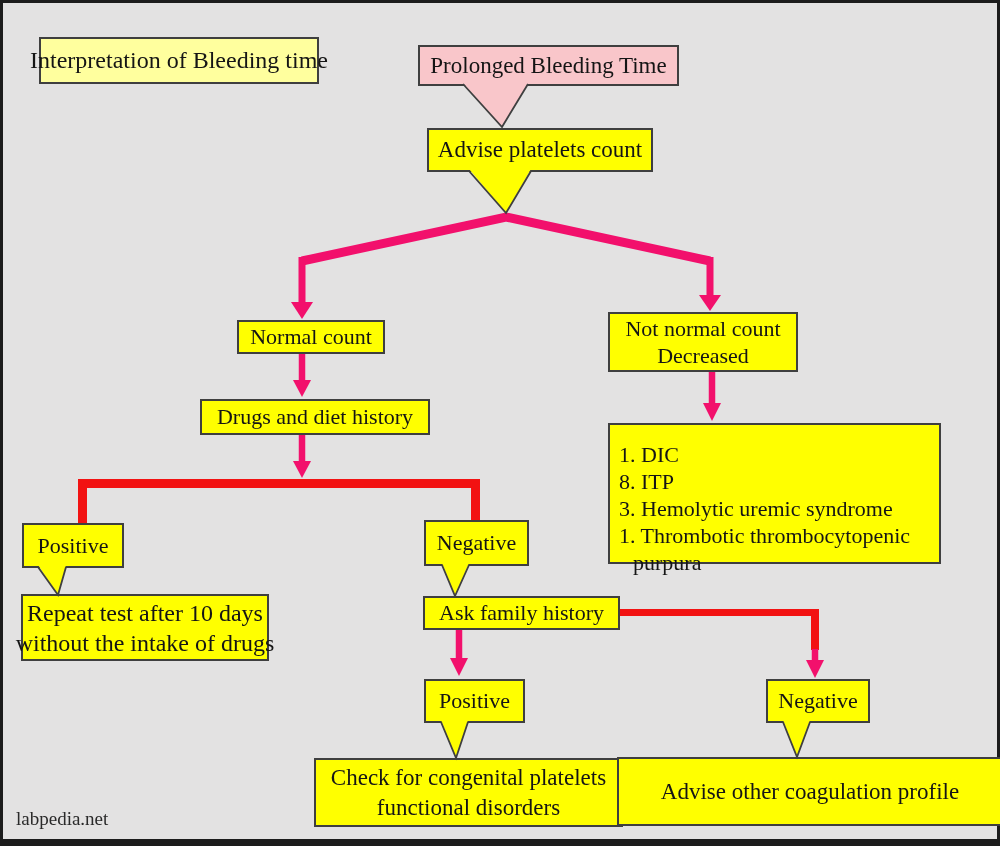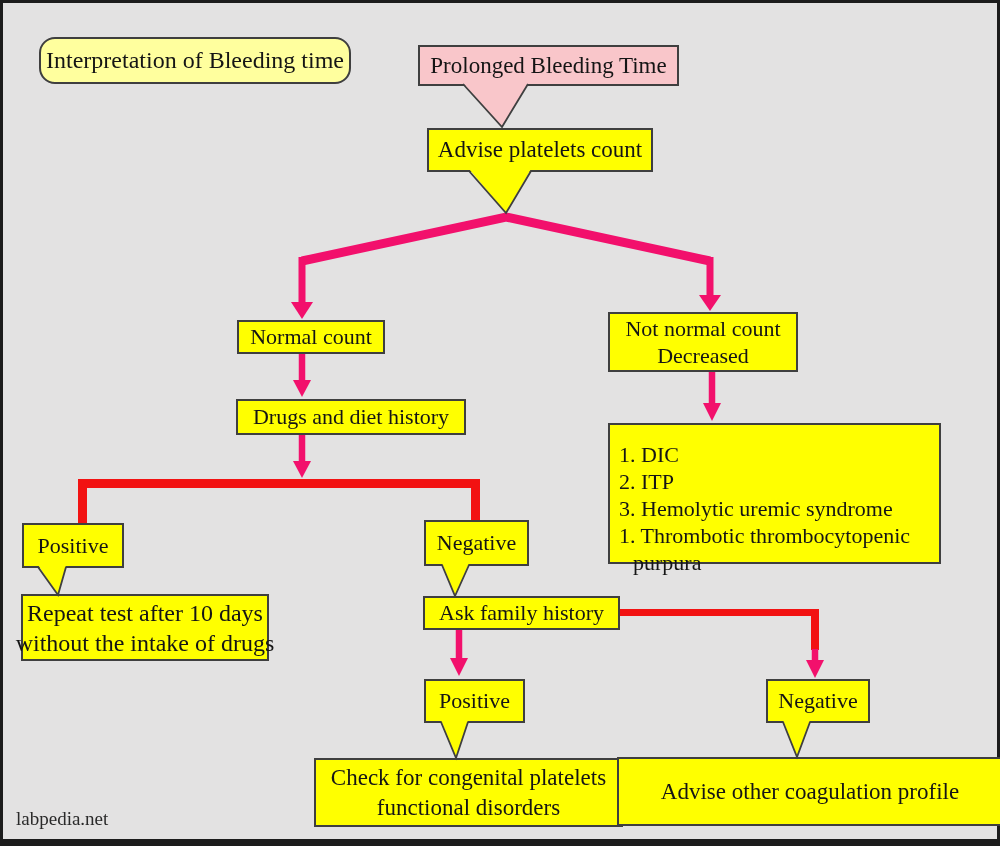--- a/index.html
+++ b/index.html
@@ -18,25 +18,25 @@
     border:2px solid var(--box-border,#3f3f3f);
     color:#151515;text-align:center;white-space:nowrap;line-height:1.18;
   }
   .lightyellow{background:var(--box-light-yellow,#ffff9e);}
   .pink{background:var(--box-pink,#f9c6ca);}
   .f22{font-size:22px;} .f23{font-size:23px;} .f24{font-size:24px;}
   .leftalign{align-items:flex-start;text-align:left;}
   .lh27 div{line-height:27px;} .lh30 div{line-height:30px;}
   .indent{padding-left:14px;}
   
-  #n-title{left:39px;top:37px;width:312px;height:47px;border-radius:16px;}
+  #n-title{left:39px;top:37px;width:280px;height:47px;}
   #n-prolonged{left:418px;top:45px;width:261px;height:41px;}
   #n-advise{left:427px;top:128px;width:226px;height:44px;}
   #n-normal{left:237px;top:320px;width:148px;height:34px;}
-  #n-drugs{left:200px;top:399px;width:230px;height:36px;margin-left:36px;}
+  #n-drugs{left:200px;top:399px;width:230px;height:36px;}
   #n-notnormal{left:608px;top:312px;width:190px;height:60px;}
   #n-list{left:608px;top:423px;width:333px;height:141px;padding:16px 9px;justify-content:flex-start;}
   #n-posmid{left:22px;top:523px;width:102px;height:45px;}
   #n-repeat{left:21px;top:594px;width:248px;height:67px;}
   #n-negmid{left:424px;top:520px;width:105px;height:46px;}
   #n-ask{left:423px;top:596px;width:197px;height:34px;}
   #n-posbot{left:424px;top:679px;width:101px;height:44px;}
   #n-check{left:314px;top:758px;width:309px;height:69px;}
   #n-negbot{left:766px;top:679px;width:104px;height:44px;}
   #n-advise2{left:617px;top:757px;width:386px;height:69px;font-family:Liberation Serif, serif;}
@@ -124,21 +124,21 @@
     <div>Drugs and diet history</div>
   </div>
 
   <div id="n-notnormal" class="node f22 lh27">
     <div>Not normal count</div>
     <div>Decreased</div>
   </div>
 
   <div id="n-list" class="node leftalign f22 lh27">
     <div>1. DIC</div>
-    <div>2. ITP</div>
+    <div>8. ITP</div>
     <div>3. Hemolytic uremic syndrome</div>
     <div>1. Thrombotic thrombocytopenic</div>
     <div class="indent">purpura</div>
   </div>
 
   <div id="n-posmid" class="node f22">
     <div>Positive</div>
   </div>
 
   <div id="n-repeat" class="node f24 lh30">

